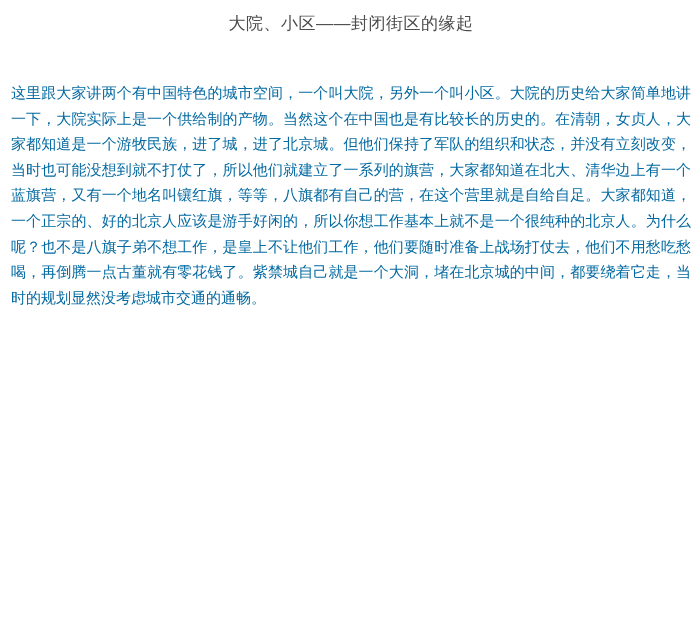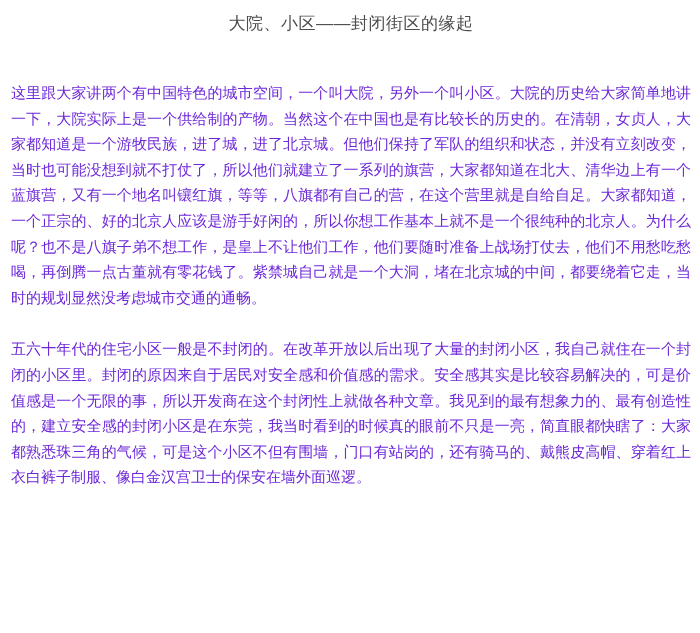--- a/index.html
+++ b/index.html
@@ -25,30 +25,29 @@
     line-height: 26px;
     font-weight: 400;
     color: #4c4c4c;
     text-align: center;
     margin: 0 0 43px 0;
     letter-spacing: 0.5px;
   }
   .body-paragraph {
     font-size: 15px;
     line-height: 25.6px;
-    color: #6d28d9;
+    color: #0369a1;
     text-align: justify;
     text-justify: inter-ideograph;
     margin: 0 0 26px 0;
     word-break: break-all;
   }
 </style>
 </head>
 <body>
 
 <div class="article-page">
   <h1 class="page-title">大院、小区——封闭街区的缘起</h1>
 
   <p class="body-paragraph">这里跟大家讲两个有中国特色的城市空间，一个叫大院，另外一个叫小区。大院的历史给大家简单地讲一下，大院实际上是一个供给制的产物。当然这个在中国也是有比较长的历史的。在清朝，女贞人，大家都知道是一个游牧民族，进了城，进了北京城。但他们保持了军队的组织和状态，并没有立刻改变，当时也可能没想到就不打仗了，所以他们就建立了一系列的旗营，大家都知道在北大、清华边上有一个蓝旗营，又有一个地名叫镶红旗，等等，八旗都有自己的营，在这个营里就是自给自足。大家都知道，一个正宗的、好的北京人应该是游手好闲的，所以你想工作基本上就不是一个很纯种的北京人。为什么呢？也不是八旗子弟不想工作，是皇上不让他们工作，他们要随时准备上战场打仗去，他们不用愁吃愁喝，再倒腾一点古董就有零花钱了。紫禁城自己就是一个大洞，堵在北京城的中间，都要绕着它走，当时的规划显然没考虑城市交通的通畅。</p>
 
 
-  <p class="body-paragraph">五六十年代的住宅小区一般是不封闭的。在改革开放以后出现了大量的封闭小区，我自己就住在一个封闭的小区里。封闭的原因来自于居民对安全感和价值感的需求。安全感其实是比较容易解决的，可是价值感是一个无限的事，所以开发商在这个封闭性上就做各种文章。我见到的最有想象力的、最有创造性的，建立安全感的封闭小区是在东莞，我当时看到的时候真的眼前不只是一亮，简直眼都快瞎了：大家都熟悉珠三角的气候，可是这个小区不但有围墙，门口有站岗的，还有骑马的、戴熊皮高帽、穿着红上衣白裤子制服、像白金汉宫卫士的保安在墙外面巡逻。</p>
 </div>
 
 </body></html>

